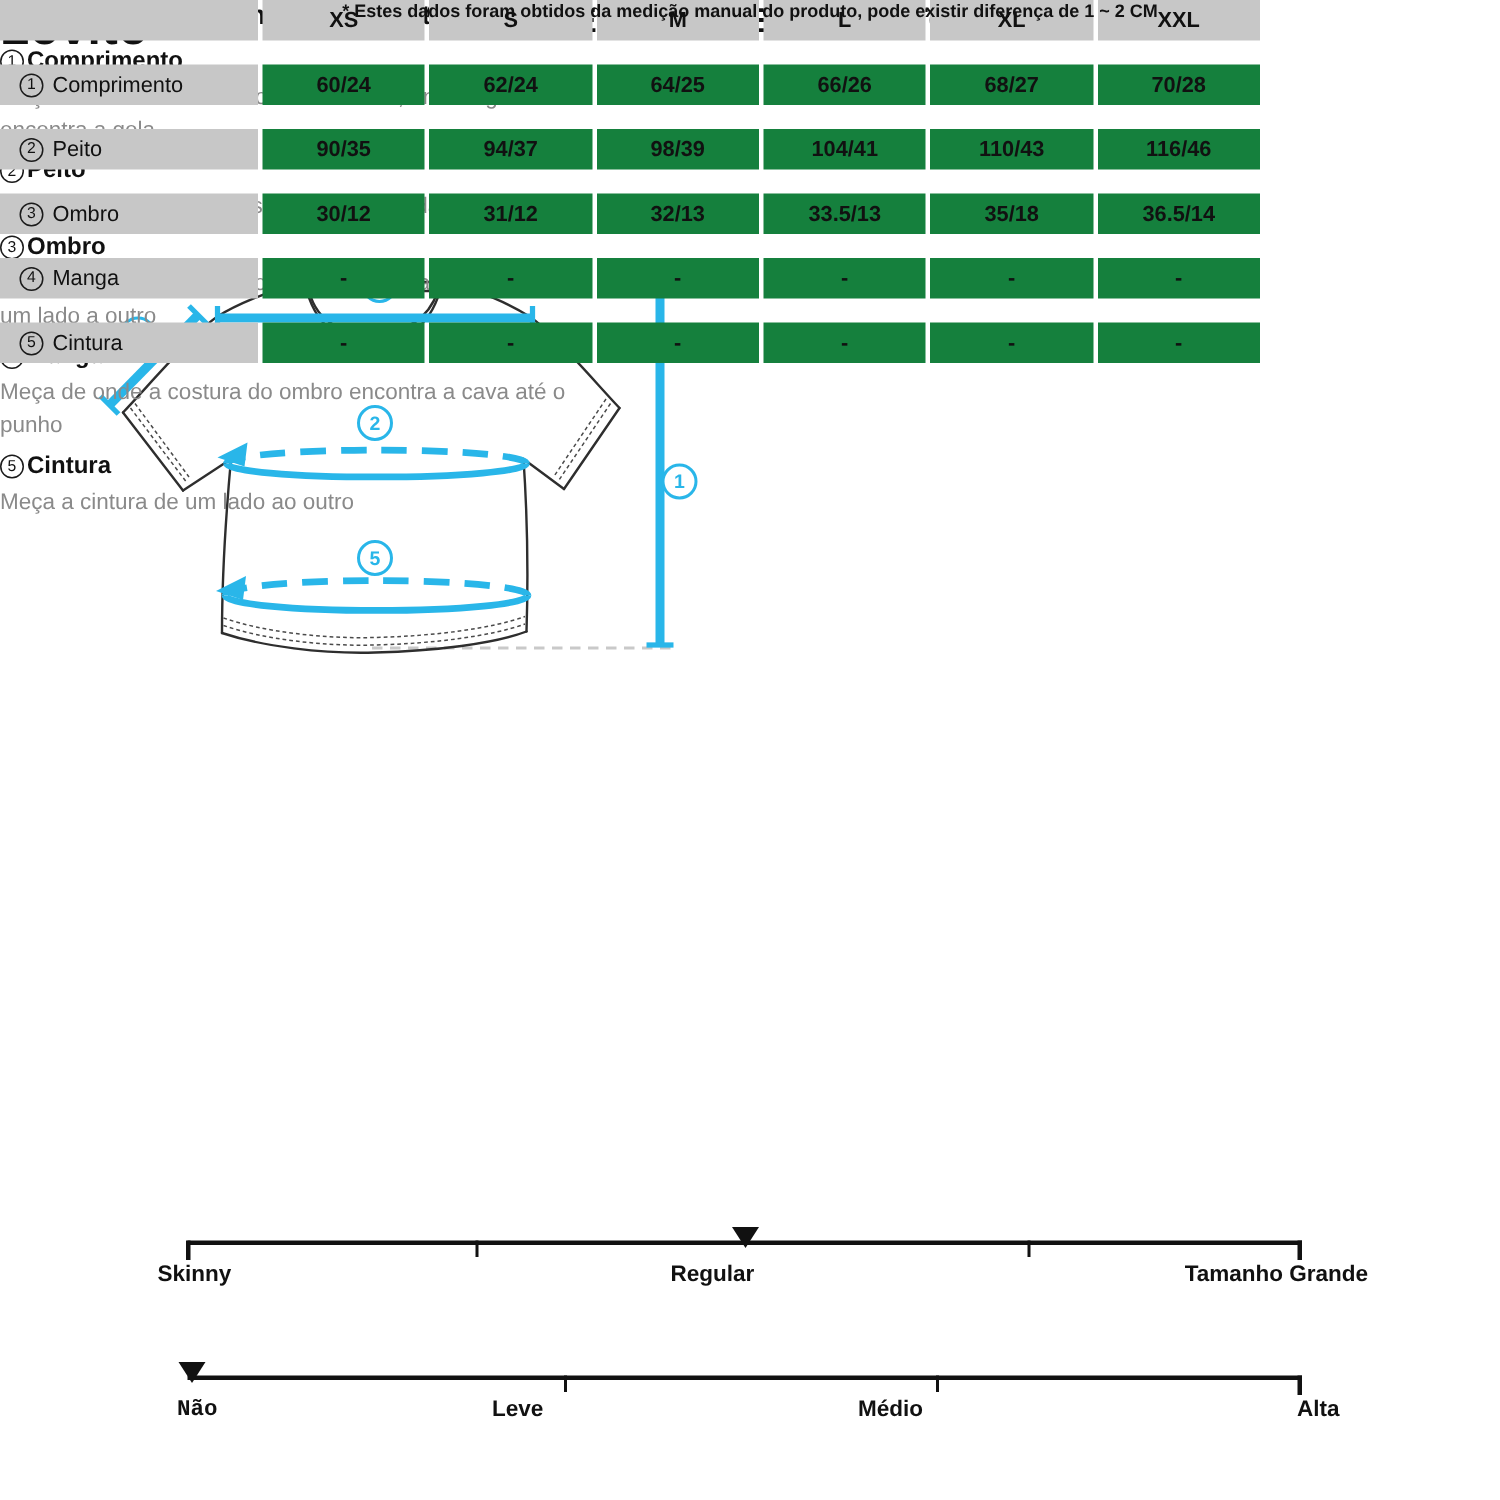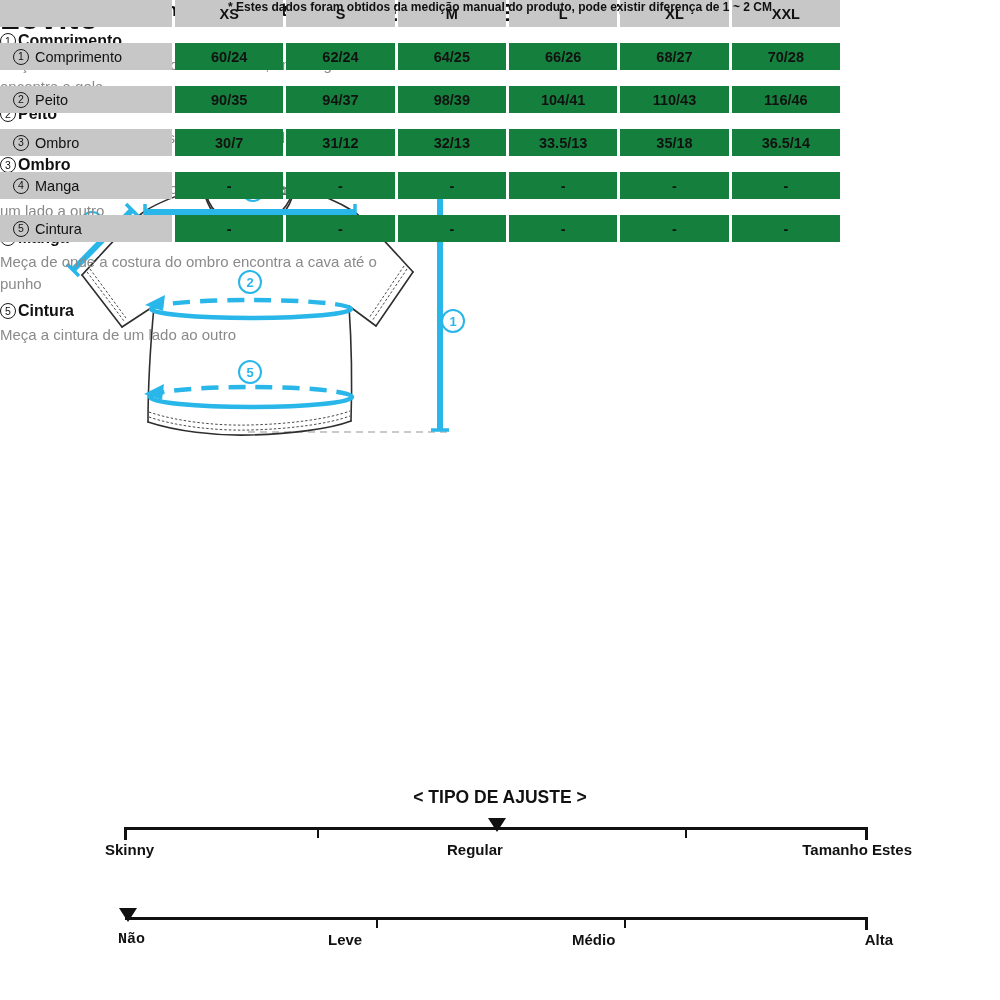--- a/index.html
+++ b/index.html
@@ -191,21 +191,21 @@
     <div class="td">94/37</div>
     <div class="td">98/39</div>
     <div class="td">104/41</div>
     <div class="td">110/43</div>
     <div class="td">116/46</div>
 
     <div class="rl">
       <span class="circled">3</span>
       <span>Ombro</span>
     </div>
-    <div class="td">30/7</div>
+    <div class="td">30/12</div>
     <div class="td">31/12</div>
     <div class="td">32/13</div>
     <div class="td">33.5/13</div>
     <div class="td">35/18</div>
     <div class="td">36.5/14</div>
 
     <div class="rl">
       <span class="circled">4</span>
       <span>Manga</span>
     </div>
@@ -223,30 +223,29 @@
     <div class="td">-</div>
     <div class="td">-</div>
     <div class="td">-</div>
     <div class="td">-</div>
     <div class="td">-</div>
     <div class="td">-</div>
   </div>
 
   <div class="abs" id="footnote">* Estes dados foram obtidos da medição manual do produto, pode existir diferença de 1 ~ 2 CM</div>
 
-  <div class="abs scale-title" style="top:787px;">&lt; TIPO DE AJUSTE &gt;</div>
   <div class="abs scale-line" style="left:125px;top:827px;width:743px;"></div>
   <div class="abs tick-end" style="left:124px;top:827px;"></div>
   <div class="abs tick-mid" style="left:317px;top:827px;"></div>
   <div class="abs tick-mid" style="left:685px;top:827px;"></div>
   <div class="abs tick-end" style="left:865px;top:827px;"></div>
   <div class="abs tri" style="left:488px;top:818px;"></div>
   <div class="abs scale-label" style="left:105px;top:841px;">Skinny</div>
   <div class="abs scale-label lbl-c" style="left:447px;top:841px;width:100px;">Regular</div>
-  <div class="abs scale-label lbl-r" style="left:712px;top:841px;width:200px;">Tamanho Estes</div>
+  <div class="abs scale-label lbl-r" style="left:712px;top:841px;width:200px;">Tamanho Grande</div>
 
   <div class="abs scale-line" style="left:125px;top:917px;width:743px;"></div>
   <div class="abs tick-mid" style="left:376px;top:917px;"></div>
   <div class="abs tick-mid" style="left:624px;top:917px;"></div>
   <div class="abs tick-end" style="left:865px;top:917px;"></div>
   <div class="abs tri" style="left:119px;top:908px;"></div>
   <div class="abs scale-label" style="left:118px;top:931px;font-family:Liberation Mono, monospace;">Não</div>
   <div class="abs scale-label lbl-c" style="left:328px;top:931px;width:100px;">Leve</div>
   <div class="abs scale-label lbl-c" style="left:572px;top:931px;width:100px;">Médio</div>
   <div class="abs scale-label lbl-r" style="left:693px;top:931px;width:200px;">Alta</div>

